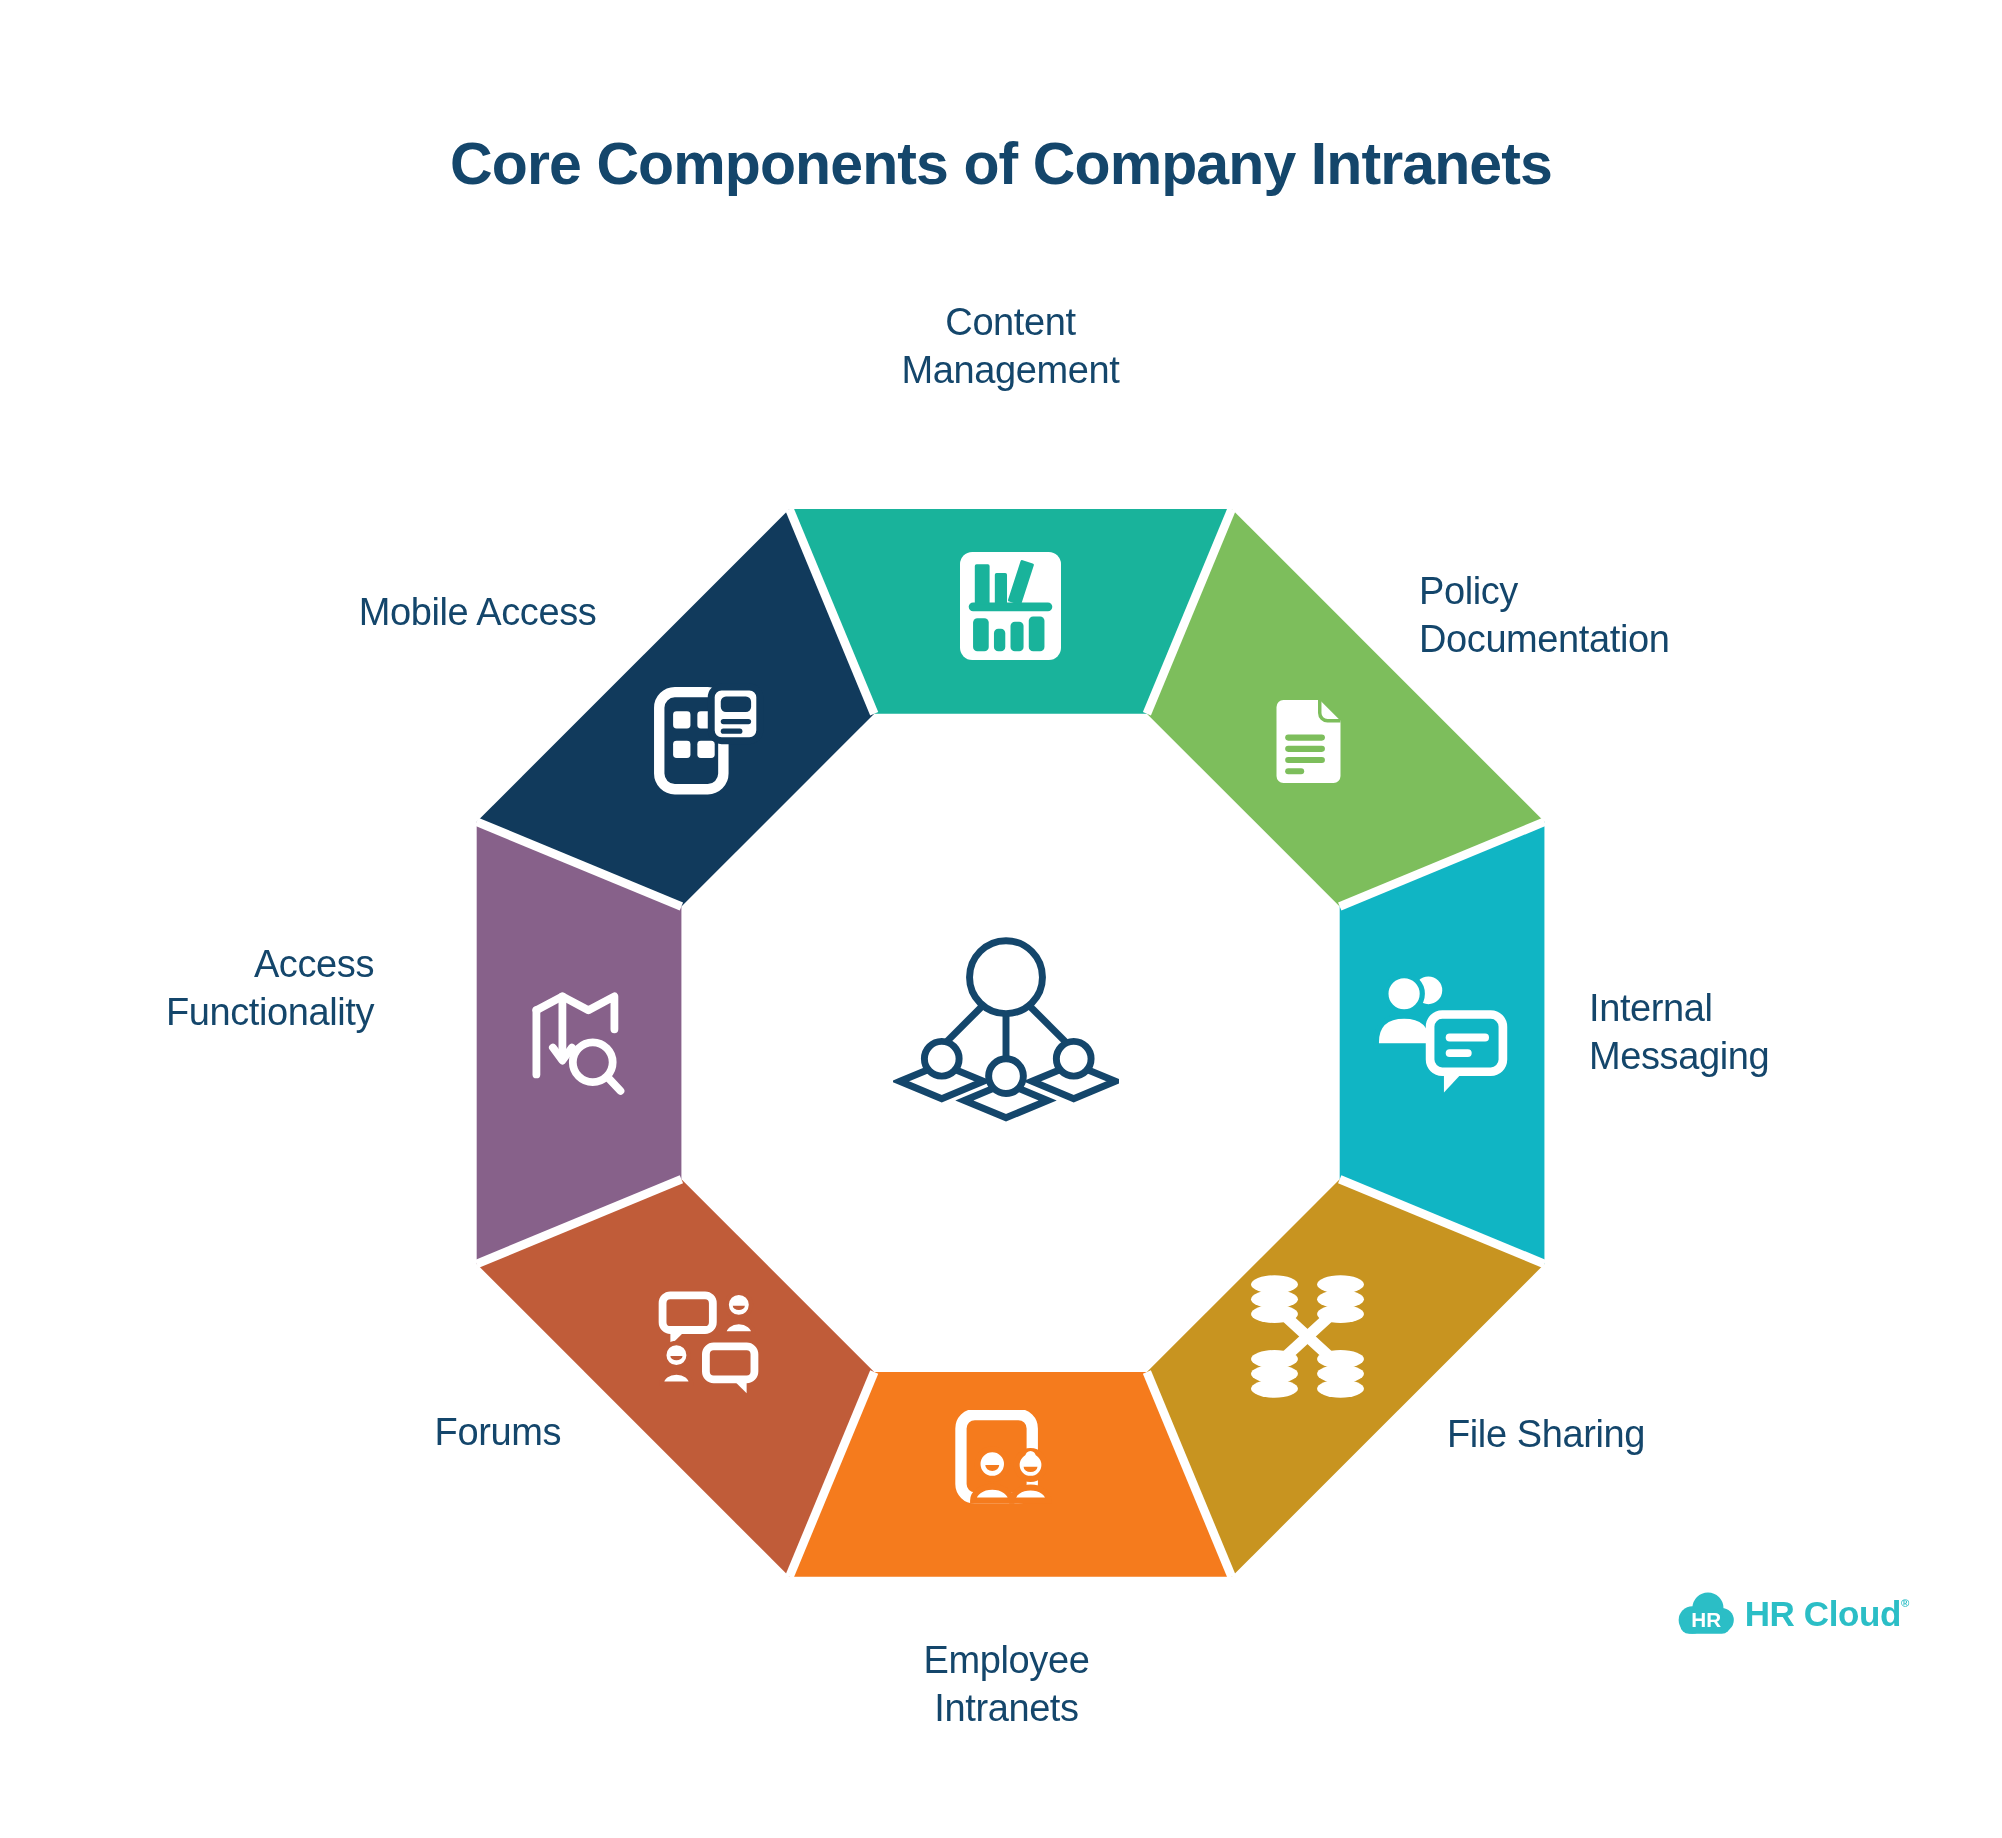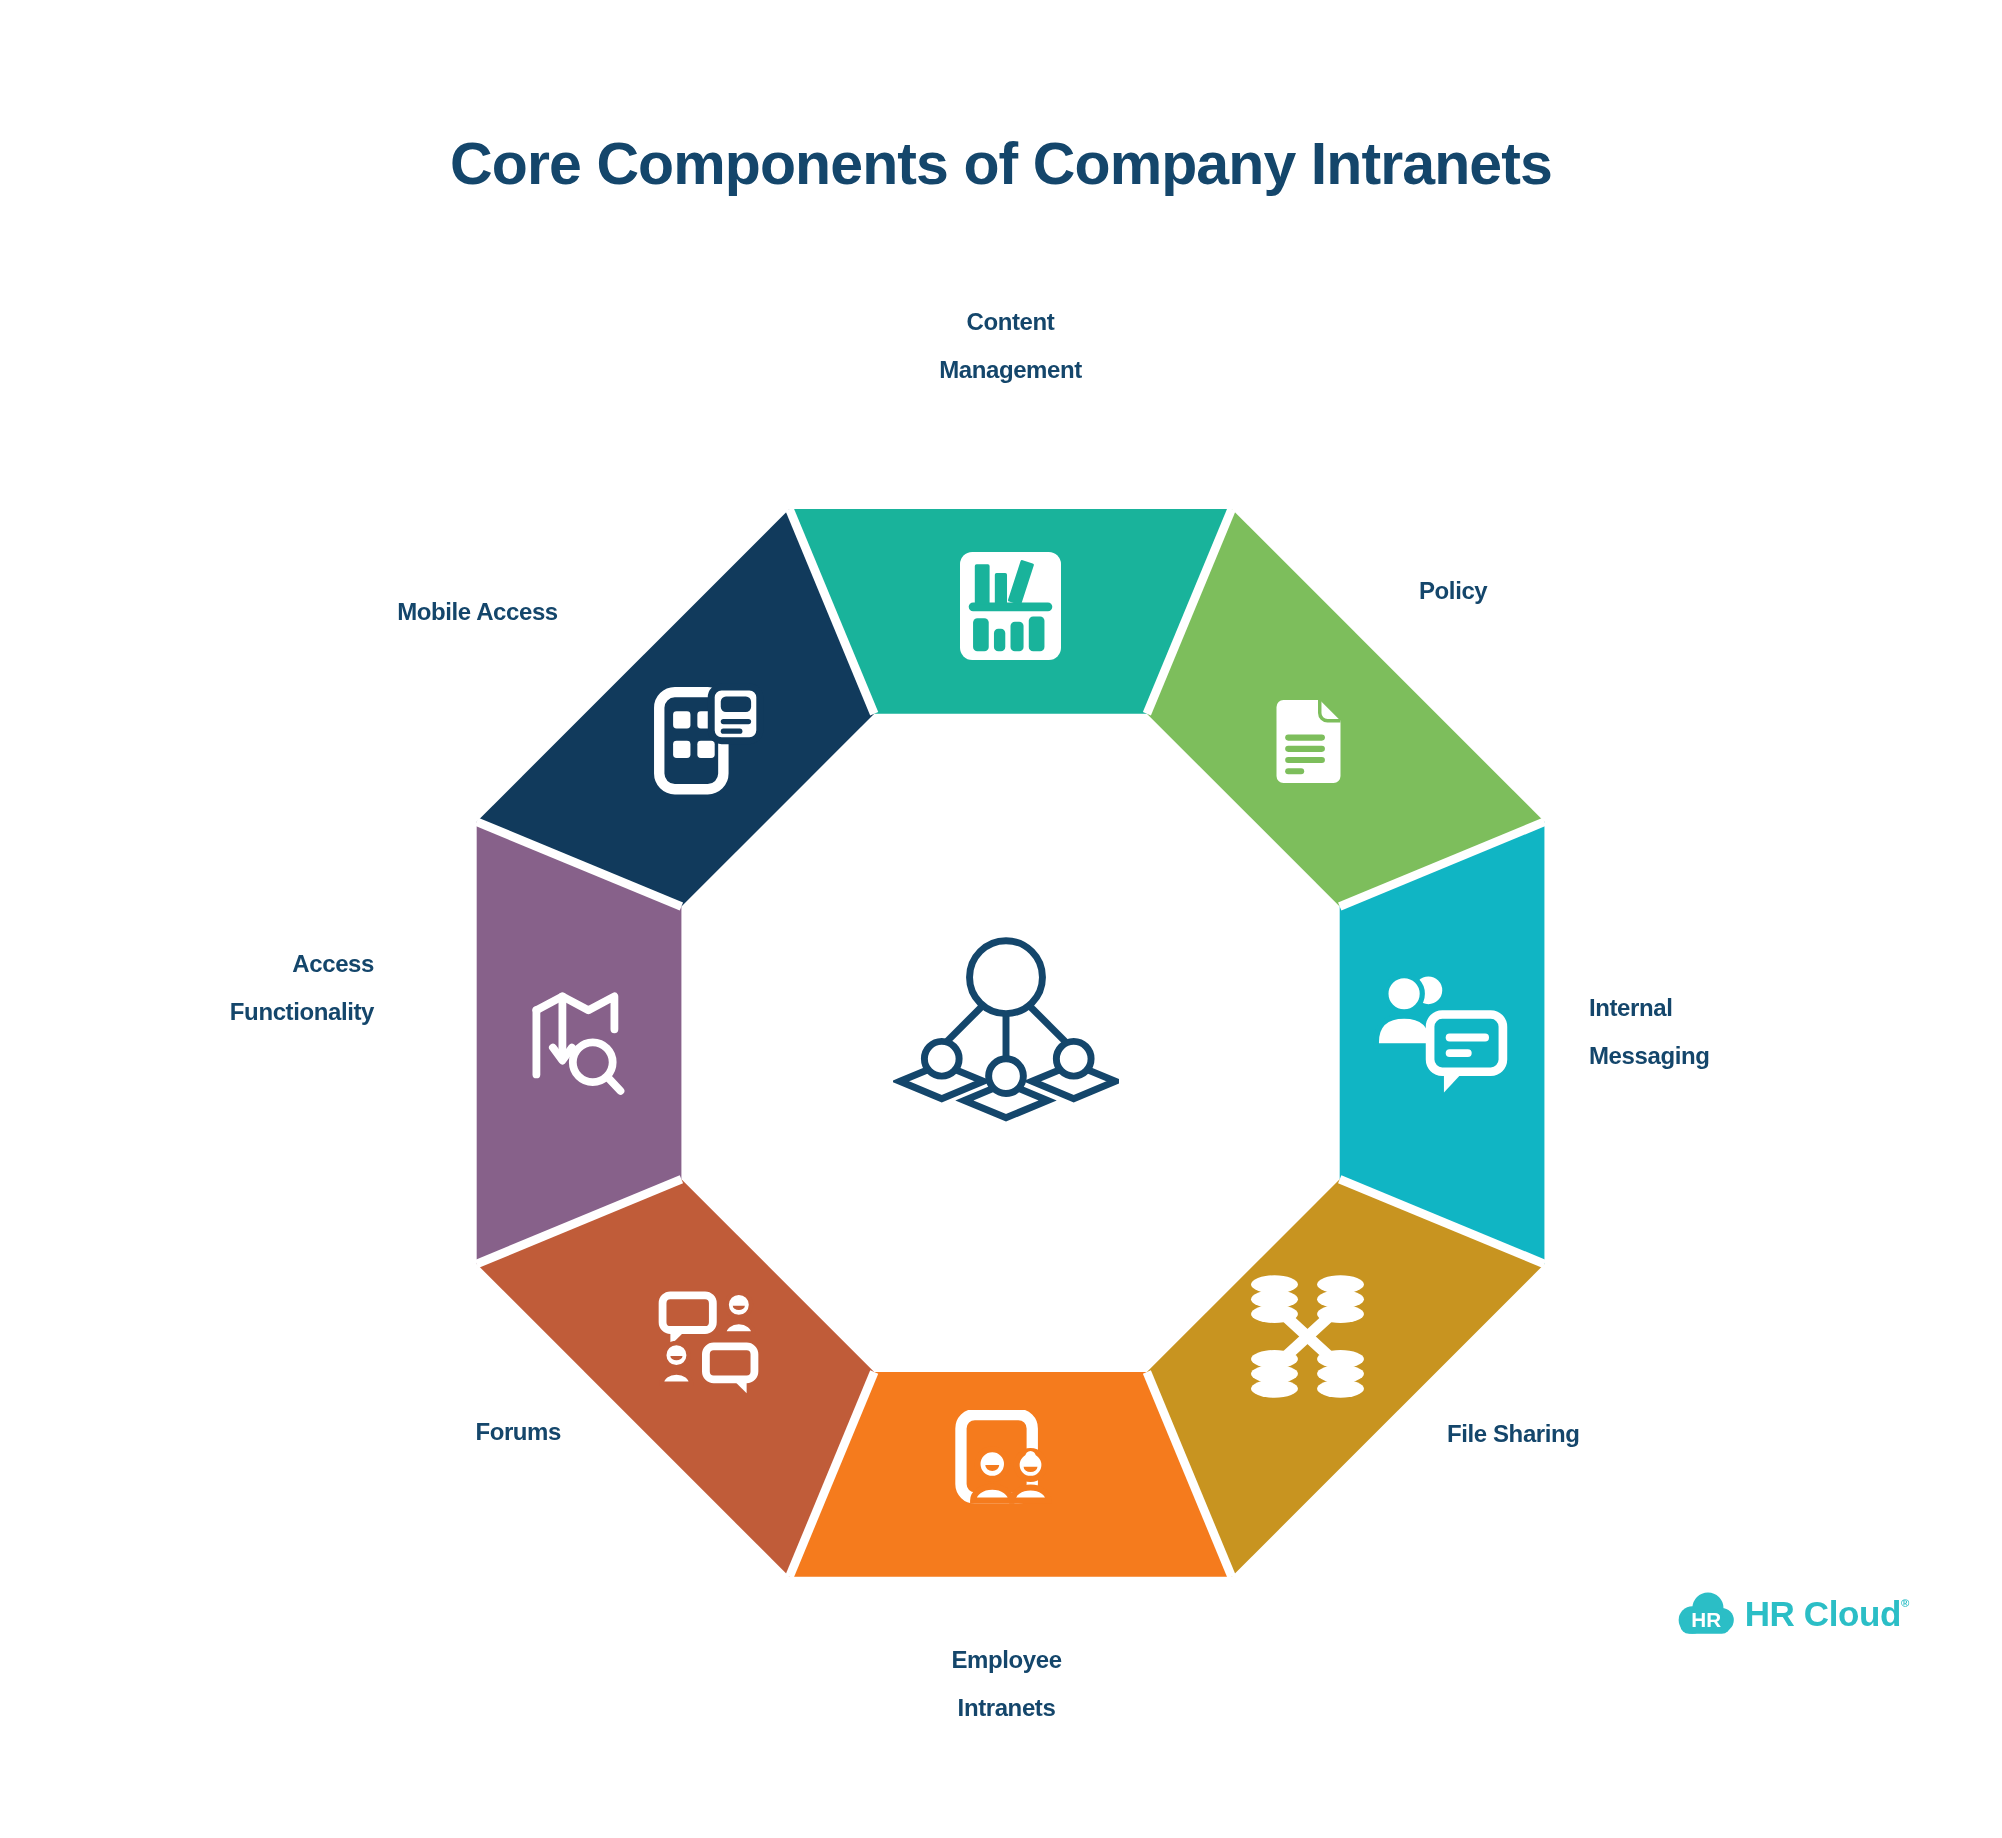--- a/index.html
+++ b/index.html
@@ -12,21 +12,21 @@
     overflow:hidden;
   }
   .title{
     position:absolute;left:0;top:130px;width:2002px;
     text-align:center;
     font-size:59px;font-weight:700;letter-spacing:-0.9px;
     color:var(--text,#14466B);
   }
   .label{
     position:absolute;
-    font-size:24px;font-weight:700;line-height:48px;letter-spacing:-0.4px;
+    font-size:38px;font-weight:400;line-height:48px;letter-spacing:-0.4px;
     color:var(--text,#14466B);
   }
   .label .line{display:block;}
   .align-c{text-align:center;}
   .align-l{text-align:left;}
   .align-r{text-align:right;}
   .ring,.icon,.center-icon{position:absolute;}
   .ring{left:0;top:0;}
   .logo{
     position:absolute;left:1673px;top:1589px;
@@ -208,20 +208,21 @@
       <circle cx="208" cy="146" r="20" fill="#fff"></circle>
     </g>
   </svg>
 
   <div class="label align-c" style="left:750px;top:298px;width:521px;">
     <span class="line">Content</span>
     <span class="line">Management</span>
   </div>
   <div class="label align-l" style="left:1419px;top:567px;width:521px;">
     <span class="line">Policy</span>
+    <span class="line">Documentation</span>
   </div>
   <div class="label align-l" style="left:1589px;top:984px;width:408px;">
     <span class="line">Internal</span>
     <span class="line">Messaging</span>
   </div>
   <div class="label align-l" style="left:1447px;top:1410px;width:435px;">
     <span class="line">File Sharing</span>
   </div>
   <div class="label align-c" style="left:746px;top:1636px;width:521px;">
     <span class="line">Employee</span>

